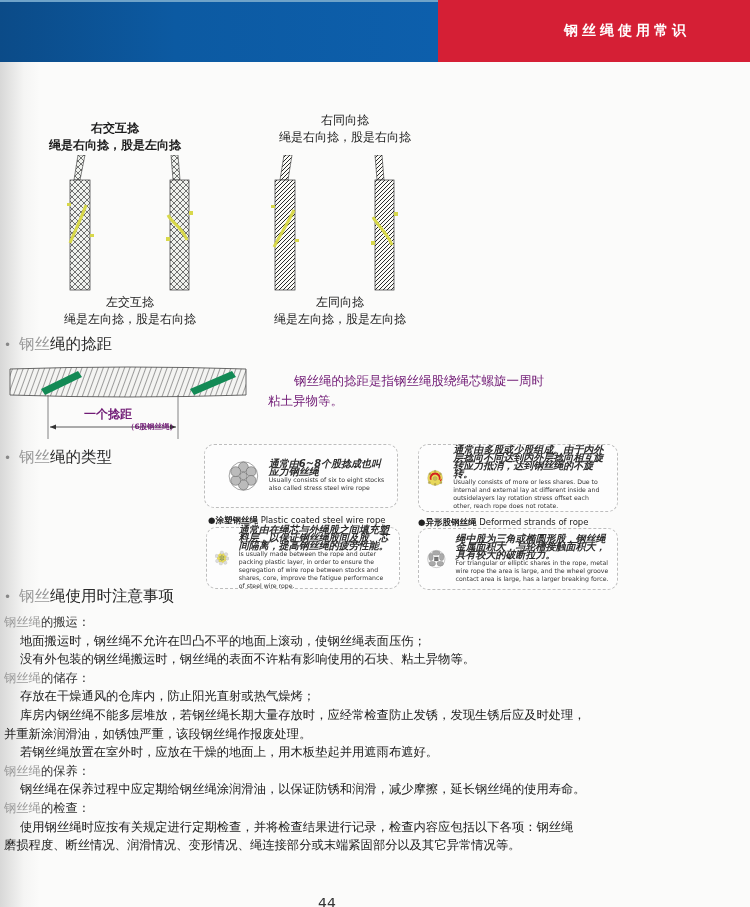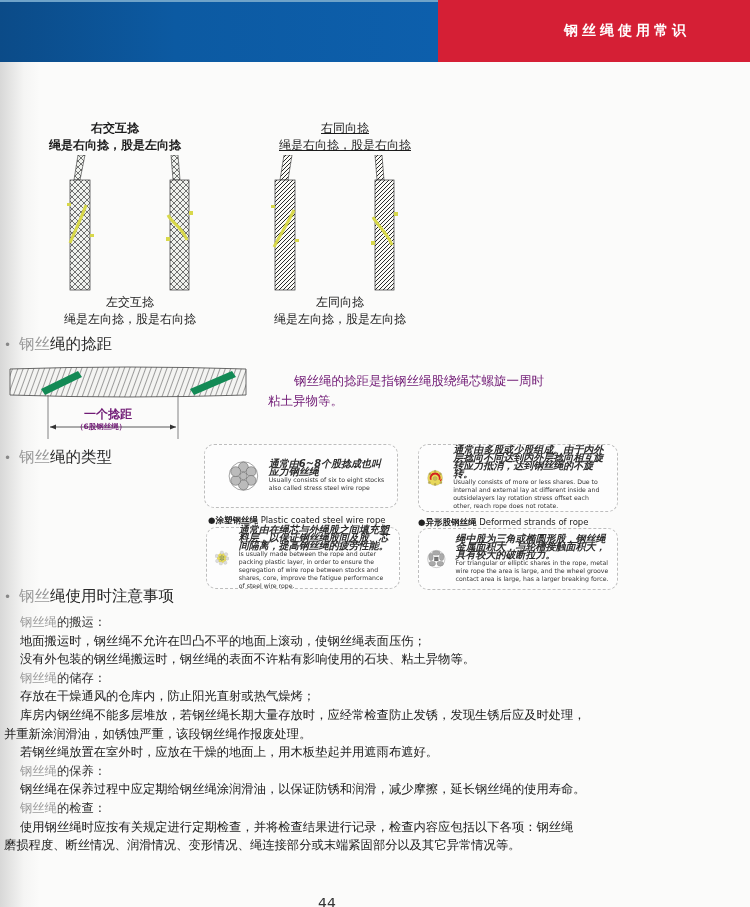--- a/index.html
+++ b/index.html
@@ -49,21 +49,21 @@
   .type-card {
     position: absolute; border: 1px dashed #bdbdbd; border-radius: 10px;
     background: #fdfdfd; display: flex; align-items: center; padding: 4px 8px;
   }
   .type-card .card-text { margin-left: 10px; font-size: 6.2px; line-height: 8px; color: #333; }
   .type-card .card-text .cn { font-weight: bold; color: #2e2e2e; font-size: 10px; font-style: italic; }
   .type-caption { position: absolute; font-size: 8.5px; color: #222; }
   .type-caption .cn { font-weight: bold; }
 
   .note-block { position: absolute; left: 0; width: 750px; font-size: 12.3px; line-height: 18.6px; color: #1a1a1a; }
-  .note-head { padding-left: 20px; color: #333; }
+  .note-head { padding-left: 4px; color: #333; }
   .note-head .faded { color: #9a9a9a; }
   .note-line { padding-left: 20px; }
   .note-line.cont { padding-left: 4px; }
 
   .page-num { position: absolute; left: 318px; top: 895px; font-size: 14px; color: #333; }
 </style>
 </head>
 <body>
 
 <div class="binding-shadow"></div>
@@ -72,21 +72,21 @@
   <div class="header-blue"></div>
   <div class="header-red">
     <span class="header-title">钢丝绳使用常识</span>
   </div>
 </div>
 
 <div class="lay-label" style="left:45px; top:120px; width:140px;font-weight:bold;">
   <div>右交互捻</div>
   <div>绳是右向捻，股是左向捻</div>
 </div>
-<div class="lay-label" style="left:260px; top:120px; width:170px;text-decoration:underline;">
+<div class="lay-label" style="left:260px; top:112px; width:170px;">
   <div>右同向捻</div>
   <div>绳是右向捻，股是右向捻</div>
 </div>
 <div class="lay-label" style="left:50px; top:294px; width:160px;text-align:center;">
   <div>左交互捻</div>
   <div>绳是左向捻，股是右向捻</div>
 </div>
 <div class="lay-label" style="left:255px; top:294px; width:170px;">
   <div>左同向捻</div>
   <div>绳是左向捻，股是左向捻</div>
@@ -155,21 +155,21 @@
   <polygon points="182,24 224,6 228,12 186,30" fill="#138a55"></polygon>
   <line x1="40" y1="30" x2="40" y2="74" stroke="#666" stroke-width="0.8"></line>
   <line x1="170" y1="30" x2="170" y2="74" stroke="#666" stroke-width="0.8"></line>
   <line x1="42" y1="62" x2="168" y2="62" stroke="#333" stroke-width="0.8"></line>
   <polygon points="42,62 48,59.5 48,64.5" fill="#333"></polygon>
   <polygon points="168,62 162,59.5 162,64.5" fill="#333"></polygon>
 </svg>
 <div class="para" style="left:84px; top:409px; width:112px; font-size:12px; line-height:10px; text-align:left; font-weight:bold;">
   <div>一个捻距</div>
 </div>
-<div class="para" style="left:76px; top:422px; width:112px; font-size:7.5px; line-height:10px; font-weight:bold;">
+<div class="para" style="left:96px; top:422px; width:112px; font-size:7.5px; line-height:10px; text-align:center; font-weight:bold;">
   <div>（6股钢丝绳）</div>
 </div>
 
 <div class="para" style="left:268px; top:371px; width:330px;">
   <div style="padding-left:26px;">钢丝绳的捻距是指钢丝绳股绕绳芯螺旋一周时</div>
   <div>粘土异物等。</div>
 </div>
 
 <div class="section-title" style="left:4px; top:447px;">
   <span class="bullet">•</span>

